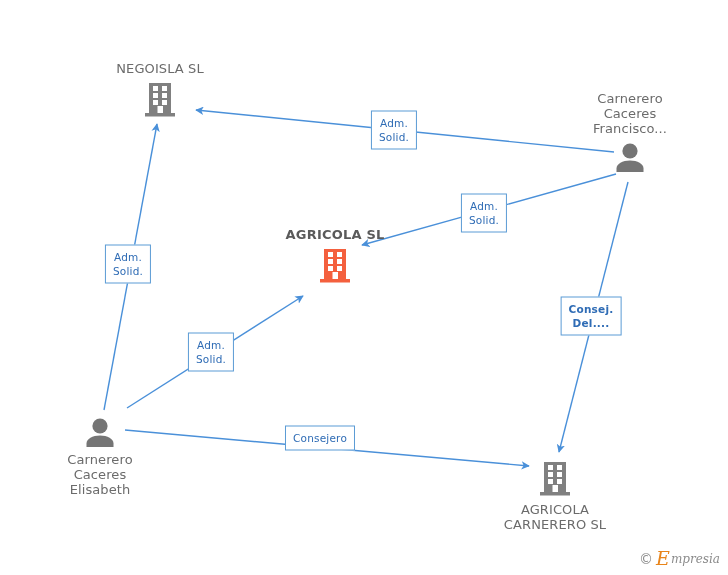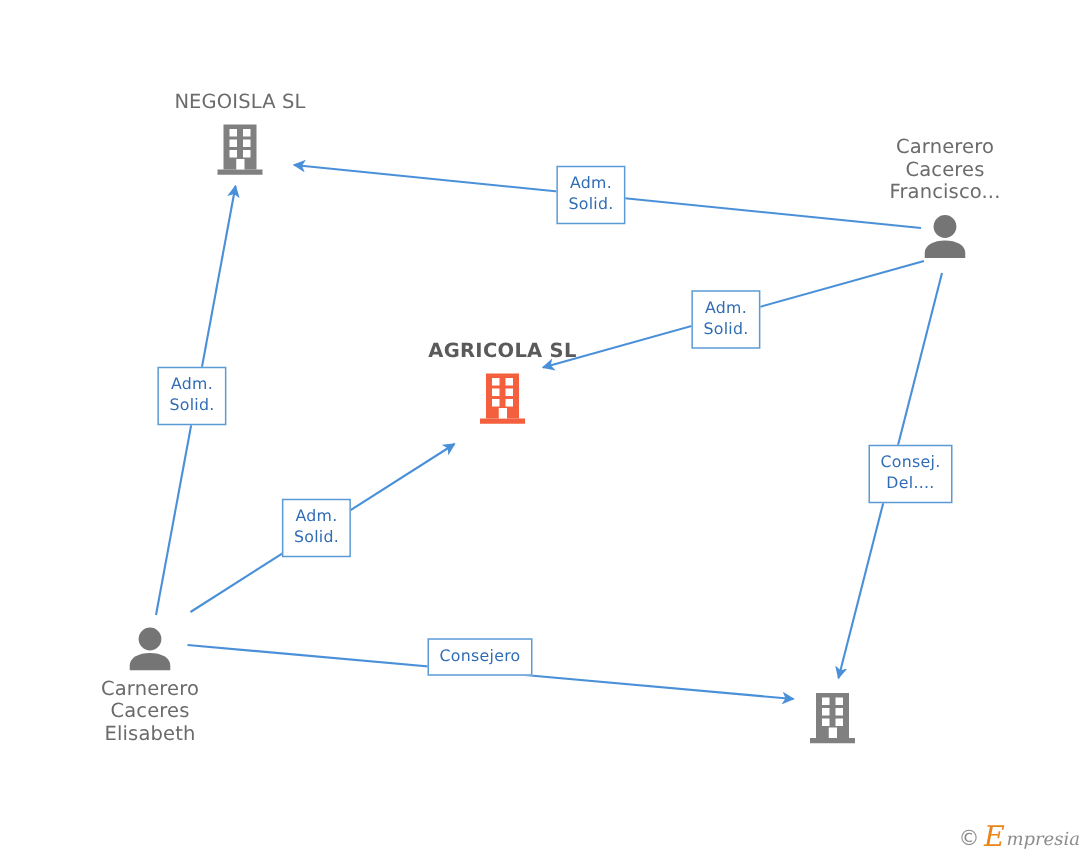--- a/index.html
+++ b/index.html
@@ -114,21 +114,21 @@
         <line x1="127" y1="408" x2="303" y2="296" stroke="#4a90d9" stroke-width="1.4" marker-end="url(#arrow)"></line>
         <line x1="125" y1="430" x2="529" y2="466" stroke="#4a90d9" stroke-width="1.4" marker-end="url(#arrow)"></line>
       </g>
   </svg>
 
   <div id="edge-labels">
       <div class="edge-label" style="left: 394px; top: 130px;">Adm.
 Solid.</div>
       <div class="edge-label" style="left: 484px; top: 213px;">Adm.
 Solid.</div>
-      <div class="edge-label" style="left: 607px; top: 316px;">Consej.
+      <div class="edge-label" style="left: 591px; top: 316px; font-weight: bold;">Consej.
 Del....</div>
       <div class="edge-label" style="left: 128px; top: 264px;">Adm.
 Solid.</div>
       <div class="edge-label" style="left: 211px; top: 352px;">Adm.
 Solid.</div>
       <div class="edge-label" style="left: 320px; top: 438px;">Consejero</div>
     </div>
 
   <div id="node-layer">
       <div class="node label-above" style="left: 160px; top: 61px;">
@@ -164,20 +164,22 @@
           <rect x="5" y="1" width="22" height="30" fill="#808080"></rect>
           <rect x="1" y="31" width="30" height="3.5" fill="#808080"></rect>
           <rect x="9" y="4" width="5" height="5" fill="#ffffff"></rect>
           <rect x="18" y="4" width="5" height="5" fill="#ffffff"></rect>
           <rect x="9" y="11" width="5" height="5" fill="#ffffff"></rect>
           <rect x="18" y="11" width="5" height="5" fill="#ffffff"></rect>
           <rect x="9" y="18" width="5" height="5" fill="#ffffff"></rect>
           <rect x="18" y="18" width="5" height="5" fill="#ffffff"></rect>
           <rect x="13.5" y="24" width="5.5" height="7" fill="#ffffff"></rect>
         </svg>
+        <div class="node-label">AGRICOLA
+CARNERERO SL</div>
       </div>
       <div class="node label-above" style="left: 630px; top: 91px;">
         <div class="node-label">Carnerero
 Caceres
 Francisco...</div>
         <svg width="34" height="30" viewBox="0 0 34 30" class="node-icon">
           <circle cx="17" cy="9" r="7.6" fill="#757575"></circle>
           <path d="M3.5 30 L3.5 26.5 C3.5 21.6 9.5 18.4 17 18.4 C24.5 18.4 30.5 21.6 30.5 26.5 L30.5 30 Z" fill="#757575"></path>
         </svg>
       </div>

